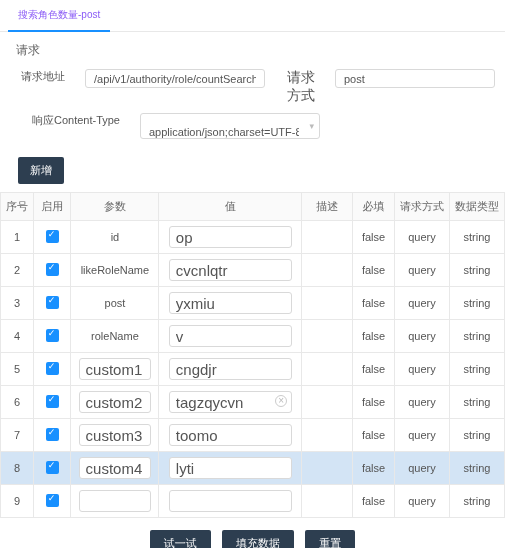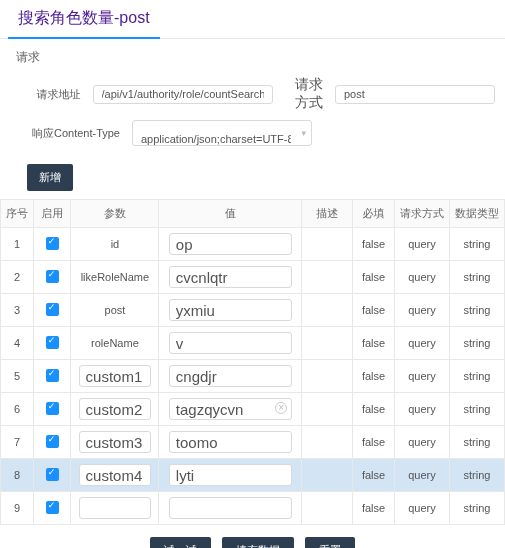--- a/index.html
+++ b/index.html
@@ -1,27 +1,27 @@
 <!DOCTYPE html>
 <html><head>
 <meta charset="utf-8">
 <style>
 *{box-sizing:border-box;margin:0;padding:0}
 body{font-family:-apple-system,"Helvetica Neue",Arial,sans-serif;font-size:12px;color:#333;background:#fff;width:505px}
 .tab-bar{border-bottom:1px solid #e8e8e8;padding:0 8px}
-.tab{display:inline-block;padding:8px 10px;color:#4c1d95;font-size:16px;border-bottom:2px solid #1890ff;margin-bottom:-1px}
+.tab{display:inline-block;padding:8px 10px;color:#8b5cf6;font-size:10px;border-bottom:2px solid #1890ff;margin-bottom:-1px}
 .section-title{text-align:left;color:#666;font-size:12px;padding:10px 16px 6px}
-.form-row{display:flex;align-items:center;padding:4px 10px;gap:12px}
+.form-row{display:flex;align-items:flex-start;padding:4px 10px;gap:20px}
 .form-label{width:110px;text-align:right;color:#555;font-size:11px}
 .form-input{flex:0 0 180px;height:19px;border:1px solid #d9d9d9;border-radius:3px;padding:0 8px;font-size:11px;color:#555;background:#fff}
 .form-input.small{flex:0 0 90px}
 .method-label{width:60px;text-align:right;color:#555;font-size:14px;margin-left:auto}
 .select{flex:0 0 180px;height:26px;border:1px solid #d9d9d9;border-radius:3px;padding:12px 20px 0 8px;font-size:11px;color:#555;background:#fff;position:relative}
 .select-caret{position:absolute;right:6px;top:50%;transform:translateY(-50%);color:#bbb;font-size:9px;pointer-events:none}
-.add-btn{display:inline-block;background:#2d3e50;color:#fff;border:none;padding:6px 12px;font-size:11px;margin:14px 0 8px 27px;border-radius:2px;cursor:pointer}
+.add-btn{display:inline-block;background:#2d3e50;color:#fff;border:none;padding:6px 12px;font-size:11px;margin:14px 0 8px 18px;border-radius:2px;cursor:pointer}
 table{width:100%;border-collapse:collapse;table-layout:fixed}
 th,td{border:1px solid #e8e8e8;padding:5px 4px;text-align:center;font-size:11px;color:#555;height:28px;overflow:hidden}
 th{background:#fafafa;font-weight:500;color:#666}
 .cell-input{width:92%;height:22px;border:1px solid #d9d9d9;border-radius:3px;padding:0 6px;font-size:15px;color:#555}
 .checkbox{width:13px;height:13px;background:#1890ff;border-radius:2px;display:inline-block;position:relative}
 .checkbox:after{content:"✓";color:#fff;font-size:9px;position:absolute;left:2px;top:-1px}
 tr.hl td{background:#d3e4f5}
 .val-wrap{position:relative;display:inline-block;width:92%}
 .val-wrap .cell-input{width:100%}
 .clear-ic{position:absolute;right:5px;top:4px;color:#bbb;font-size:10px;border:1px solid #ccc;border-radius:50%;width:12px;height:12px;line-height:10px}

